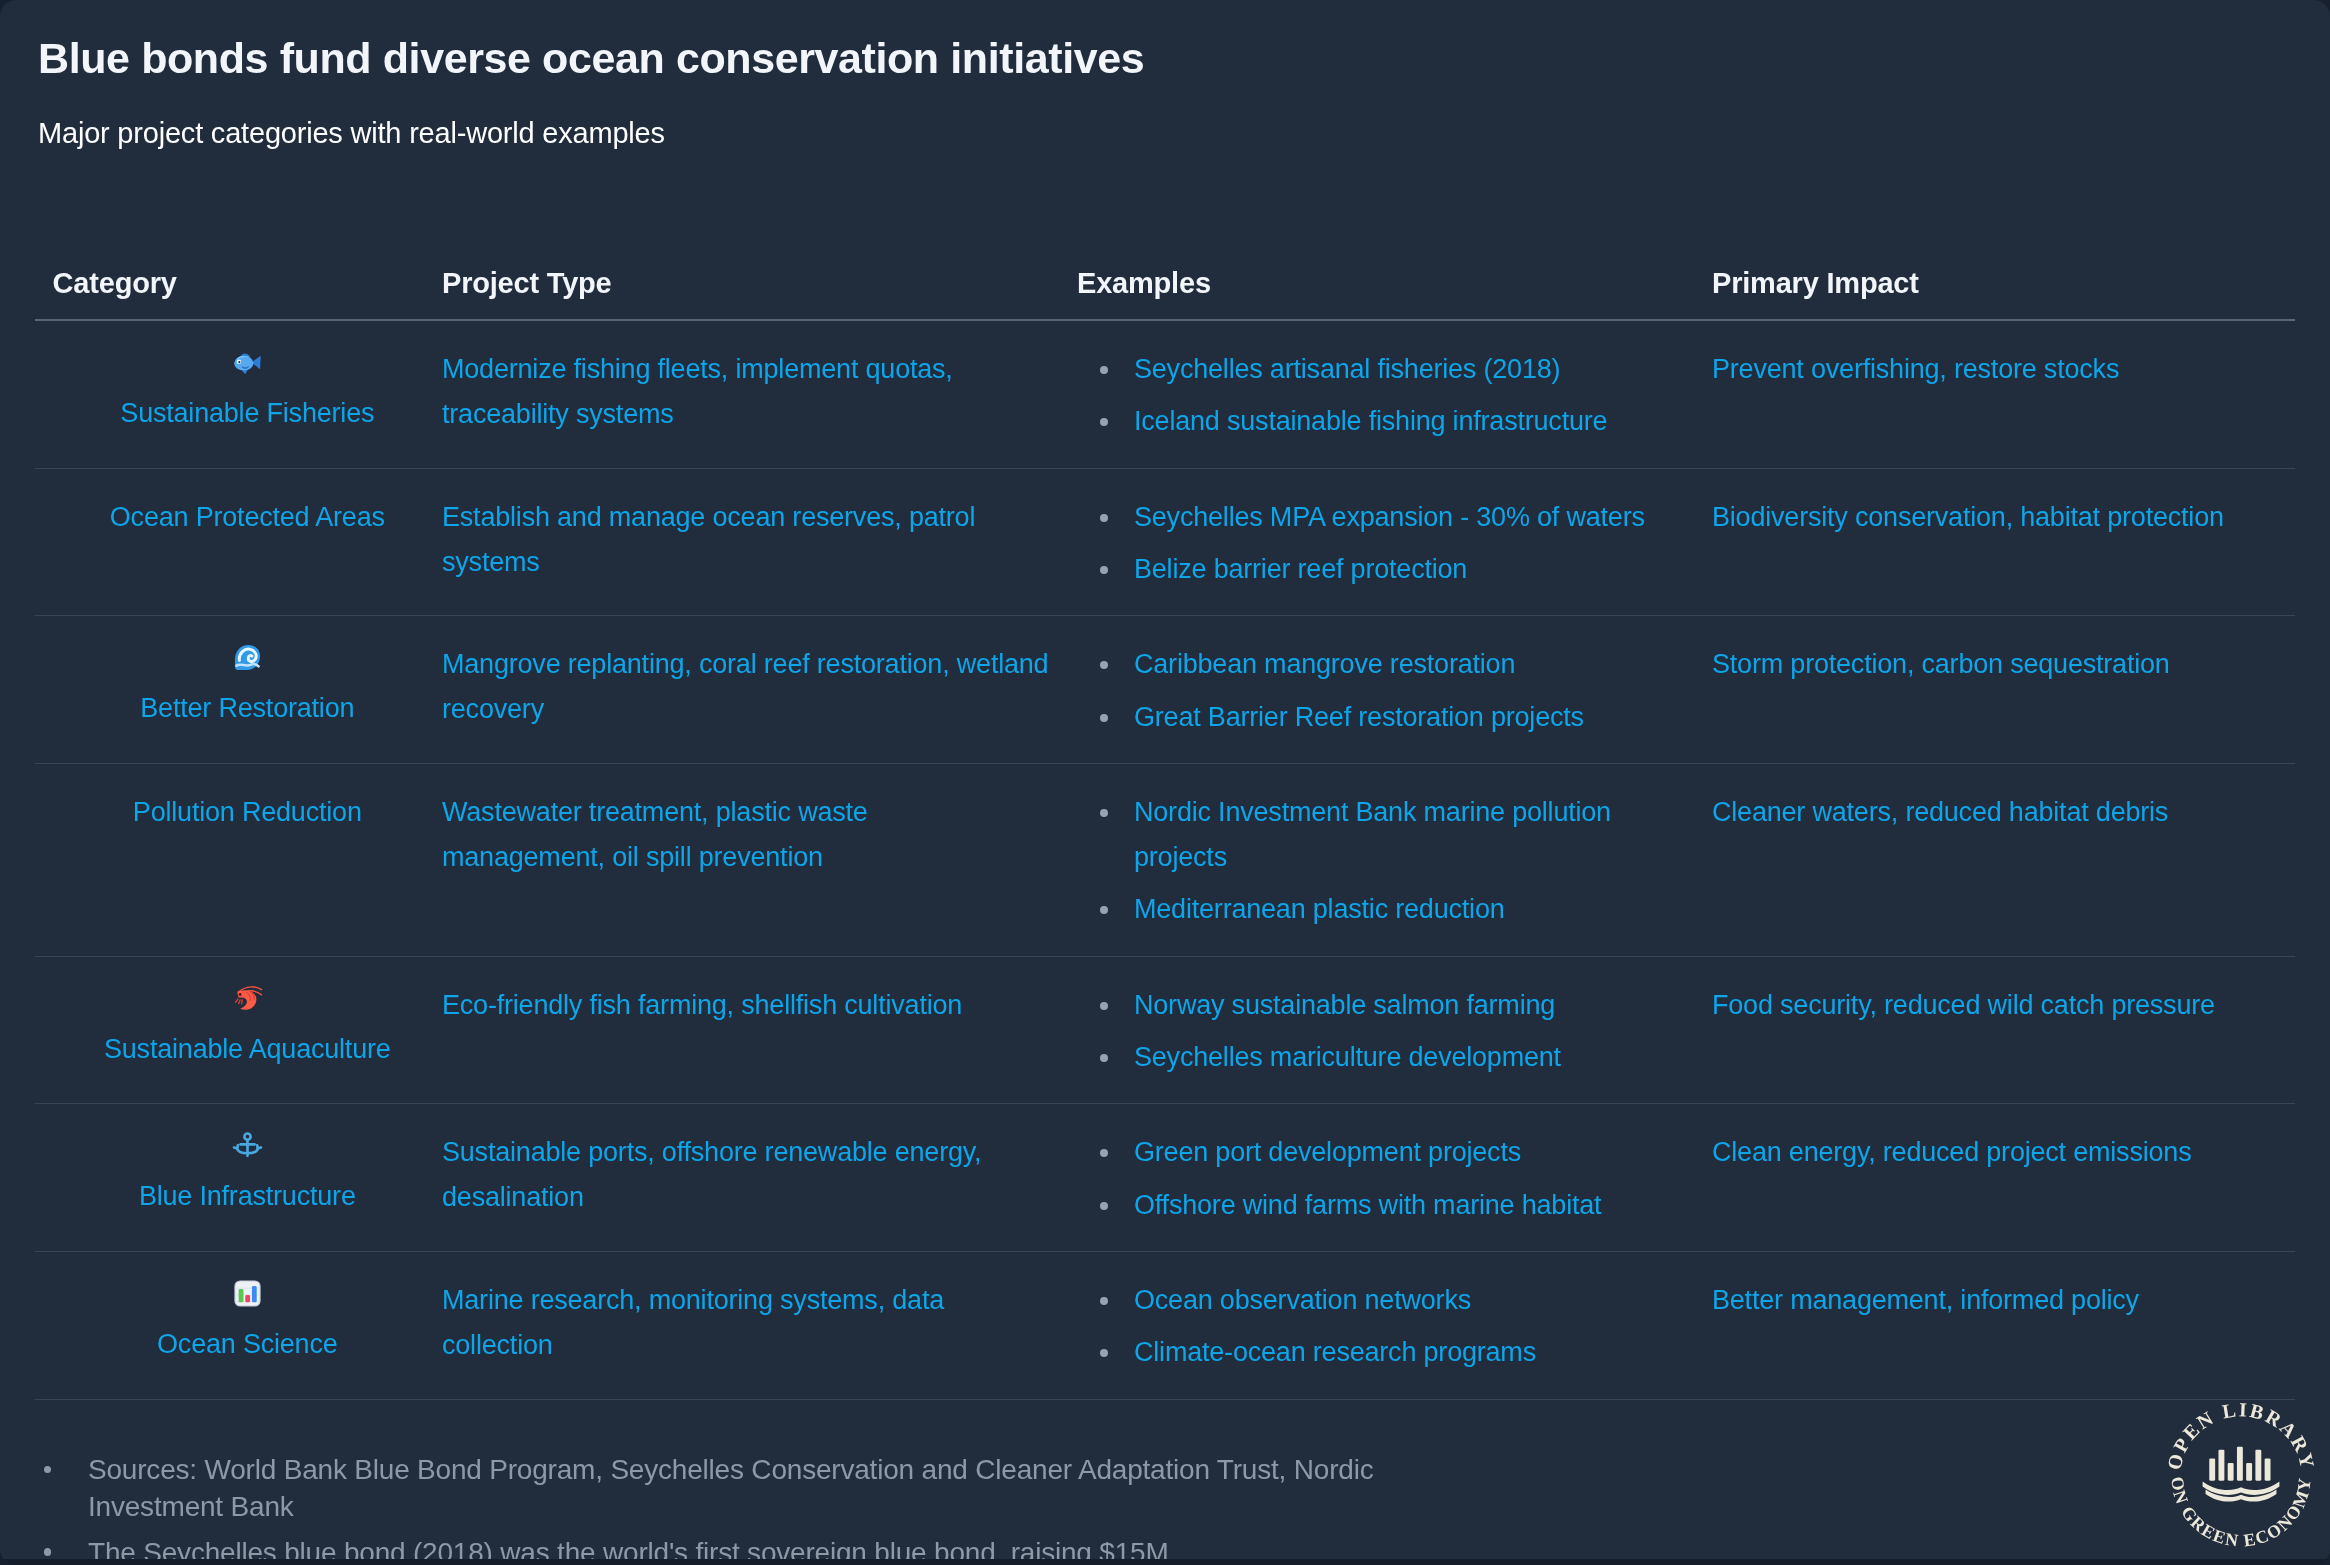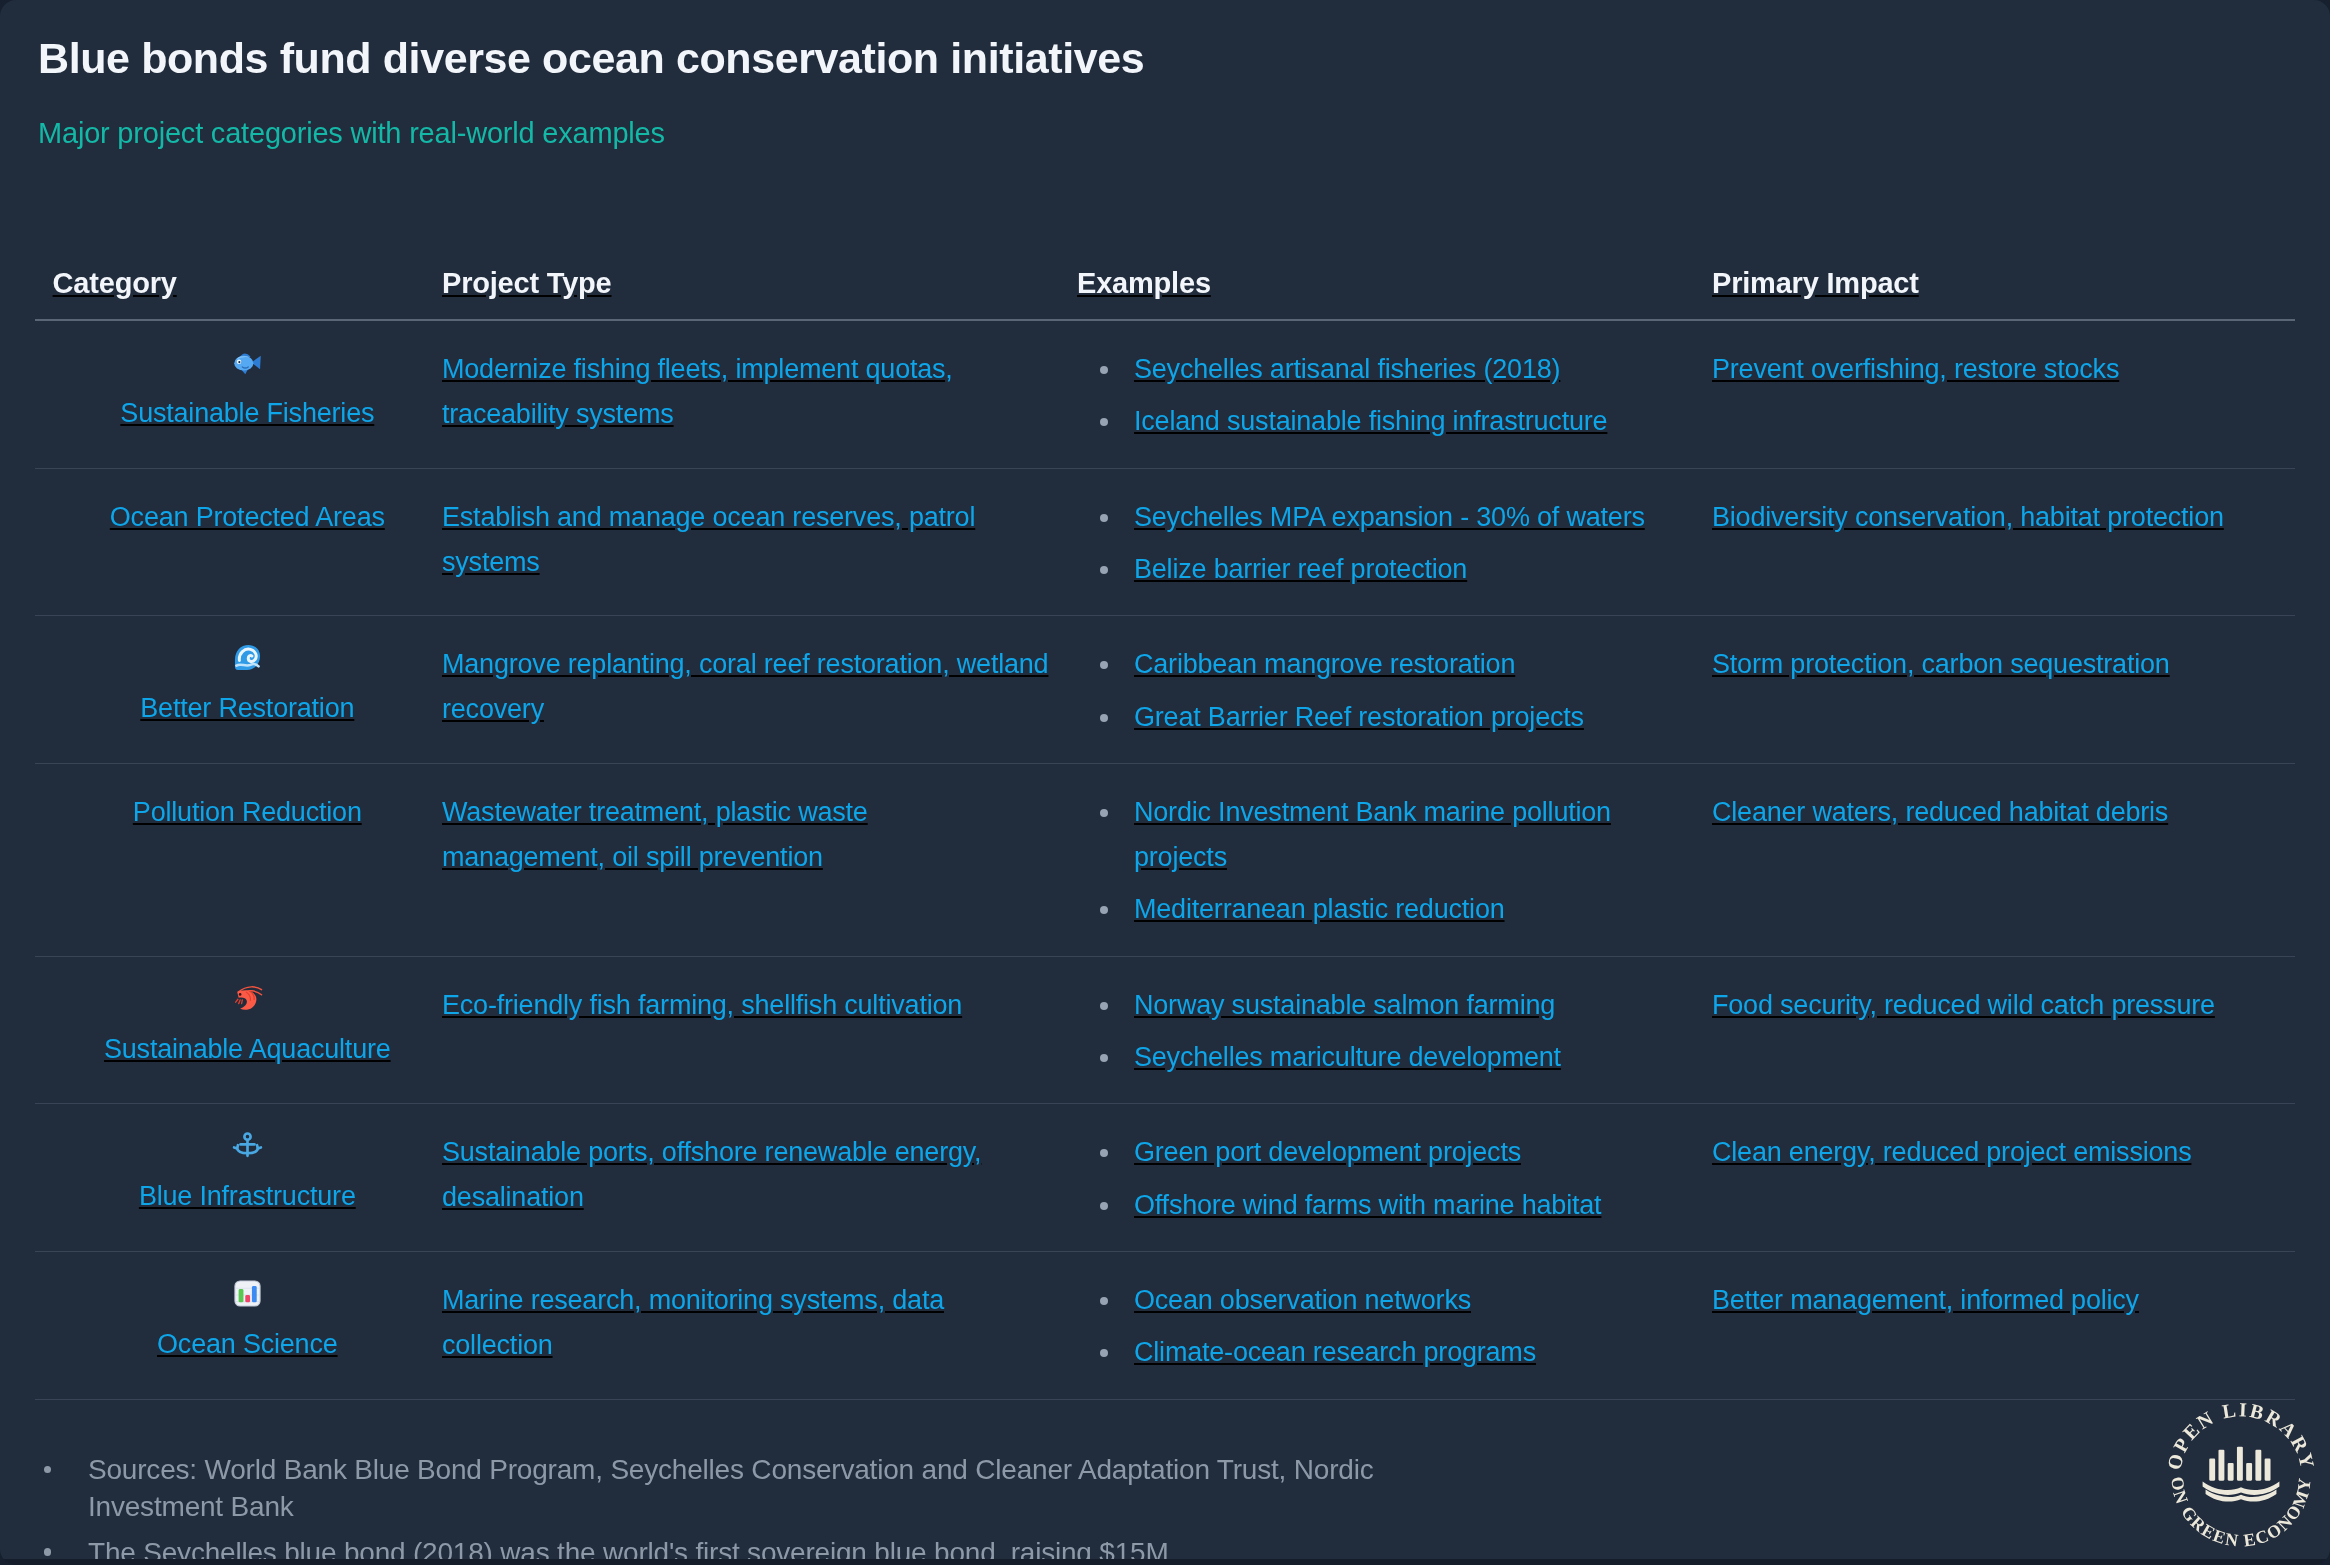--- a/index.html
+++ b/index.html
@@ -6,23 +6,23 @@
   .canvas{
     position:relative;width:2330px;height:1565px;overflow:hidden;
     background:#212c3d;
     font-family:"Liberation Sans","DejaVu Sans",sans-serif;
     letter-spacing:-0.2px;
     border-radius:16px;
   }
   
   .hdr{padding:34px 37px 0 38px;}
   .title{margin:0;font-size:43px;font-weight:700;color:#f2f5f9;letter-spacing:-0.4px;}
-  .subtitle{margin:34px 0 0 0;font-size:29px;font-weight:400;color:#14b8a6;}
-  
-  .tbl{margin:117px 35px 16px 35px;text-decoration:underline;}
+  .subtitle{margin:34px 0 0 0;font-size:29px;font-weight:400;color:#ffffff;}
+  
+  .tbl{margin:117px 35px 16px 35px;}
   .grid-row{display:grid;grid-template-columns:407px 635px 635px 1fr;align-items:start;}
   .thead{padding-bottom:19px;border-bottom:2.2px solid #5a6575;}
   .th{font-size:29px;font-weight:700;color:#f2f5f9;}
   .th.c1{padding-left:17.6px;}
   .trow{padding:26px 0 23.4px 0;border-bottom:1.5px solid #394557;}
   .cell{font-size:27px;line-height:45px;color:#0ea5e9;}
   .cat{padding-left:17.6px;color:#0ea5e9;display:flex;align-items:center;gap:13px;white-space:nowrap;flex-direction:column;}
   .cat-icon{width:31px;height:31px;flex:0 0 31px;display:inline-block;}
   .cat-icon svg{display:block;width:31px;height:31px;}
   .pt{max-width:616px;}

